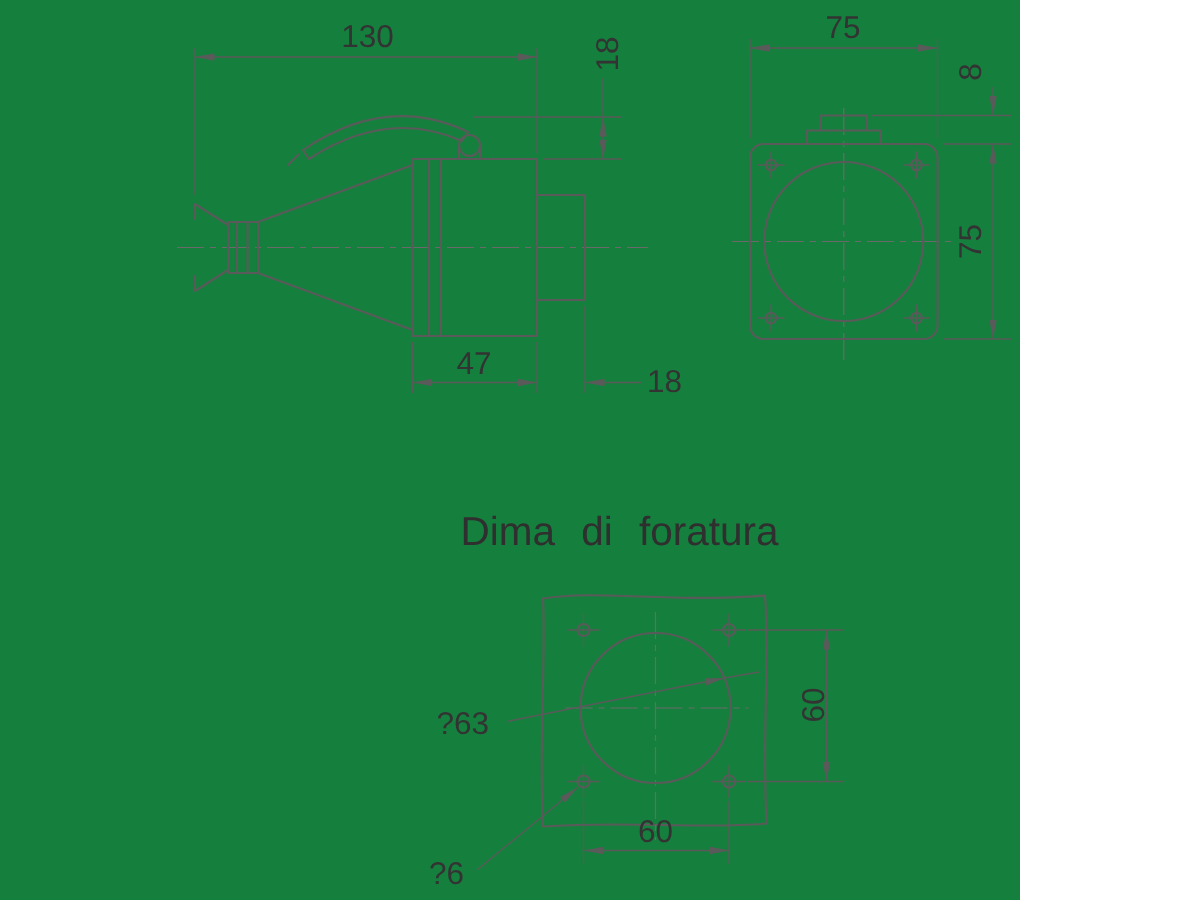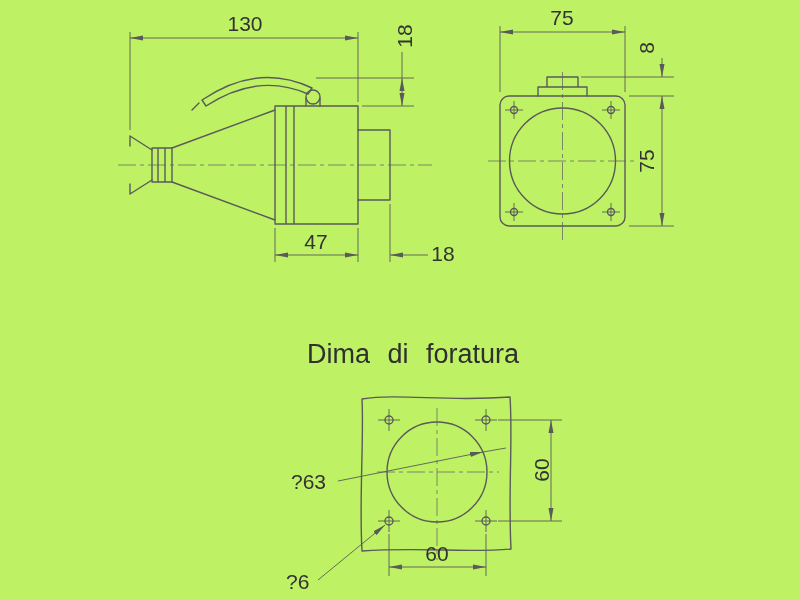--- a/index.html
+++ b/index.html
@@ -2,23 +2,23 @@
 <html><head>
 <meta charset="utf-8">
 <style>
   html, body {
     margin: 0;
     padding: 0;
     background: #ffffff;
   }
   .canvas {
     position: relative;
-    width: 800px;
+    width: 680px;
     height: 600px;
-    background: #bef264;
+    background: #15803d;
     overflow: hidden;
   }
   svg { display: block; }
   .obj   { stroke: #5a5a5a; stroke-width: 1.4; fill: none; stroke-linecap: round; stroke-linejoin: round; }
   .thin  { stroke: #5a5a5a; stroke-width: 0.9; fill: none; }
   .cl    { stroke: #6a6a6a; stroke-width: 0.8; fill: none; stroke-dasharray: 18 4 4 4; }
   .dim   {
     font-family: "Liberation Sans", "DejaVu Sans", sans-serif;
     font-size: 21px;
     fill: #333333;

